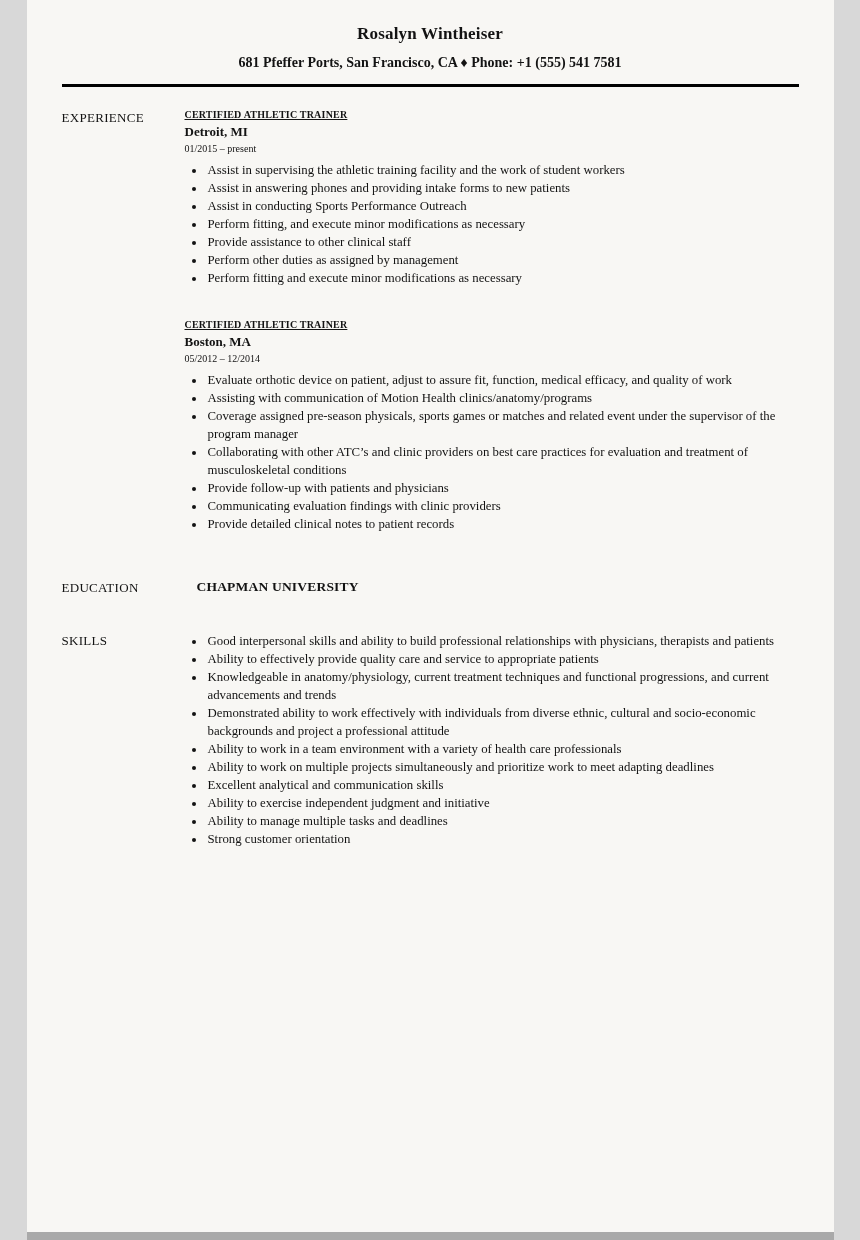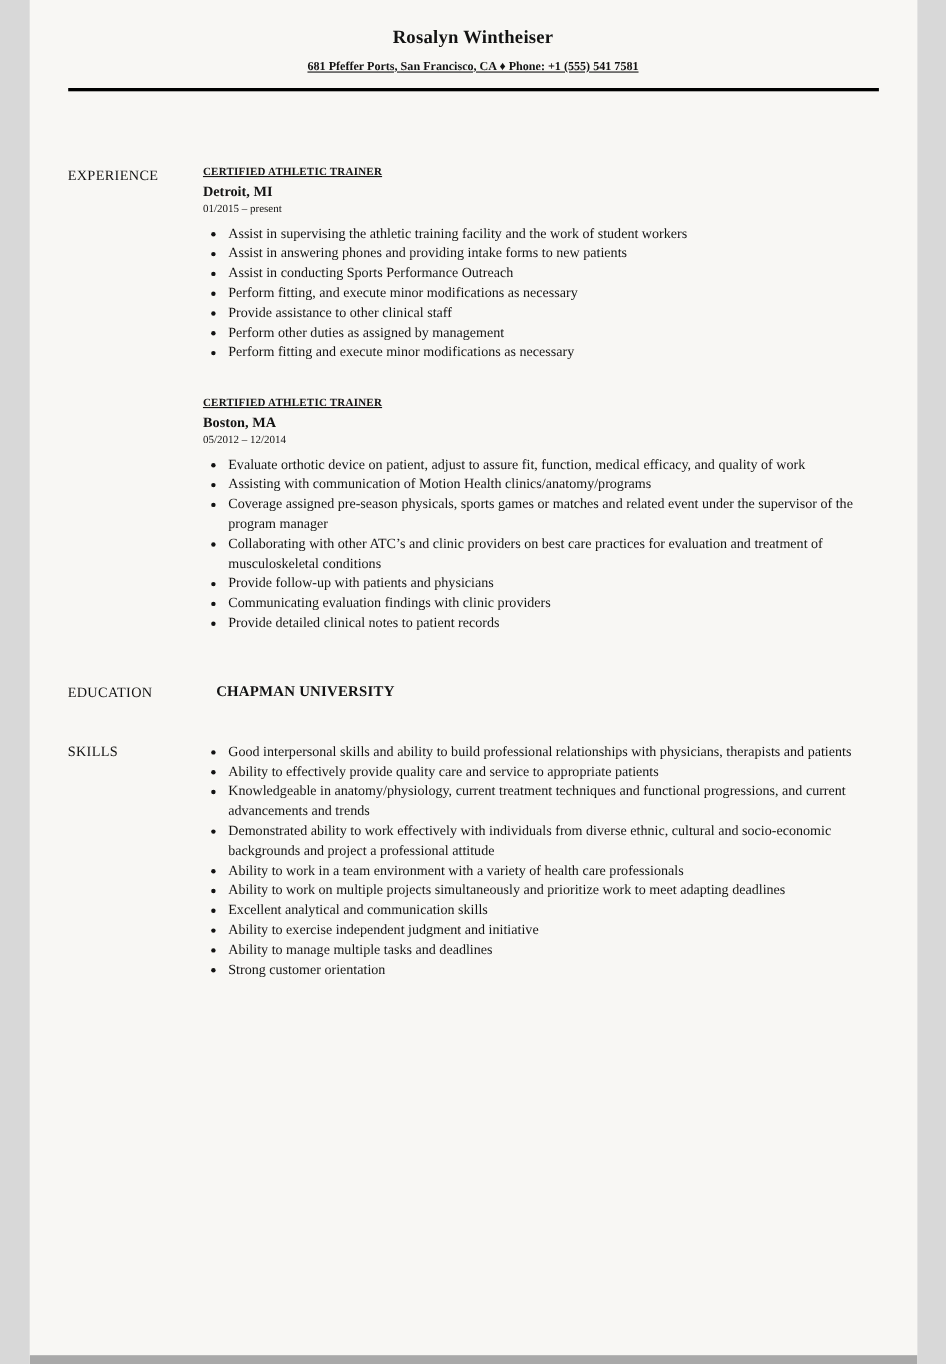--- a/index.html
+++ b/index.html
@@ -22,32 +22,30 @@
     padding-top: 24px;
     text-align: center;
   }
   .name {
     font-size: 17px;
     font-weight: bold;
     letter-spacing: 0.2px;
   }
   .contact {
     margin-top: 11px;
-    font-size: 11px;
+    font-size: 14px;
     font-weight: bold;
-    text-decoration: underline;
   }
   .rule {
     height: 3px;
     background: #000;
     margin: 13px 35px 0 35px;
   }
   .body {
     padding: 22px 35px 0 35px;
-    margin-top: 46px;
   }
   .section {
     display: grid;
     grid-template-columns: 123px 1fr;
     align-items: start;
   }
   .section-label {
     font-size: 13px;
     letter-spacing: 0.3px;
     padding-top: 1px;

